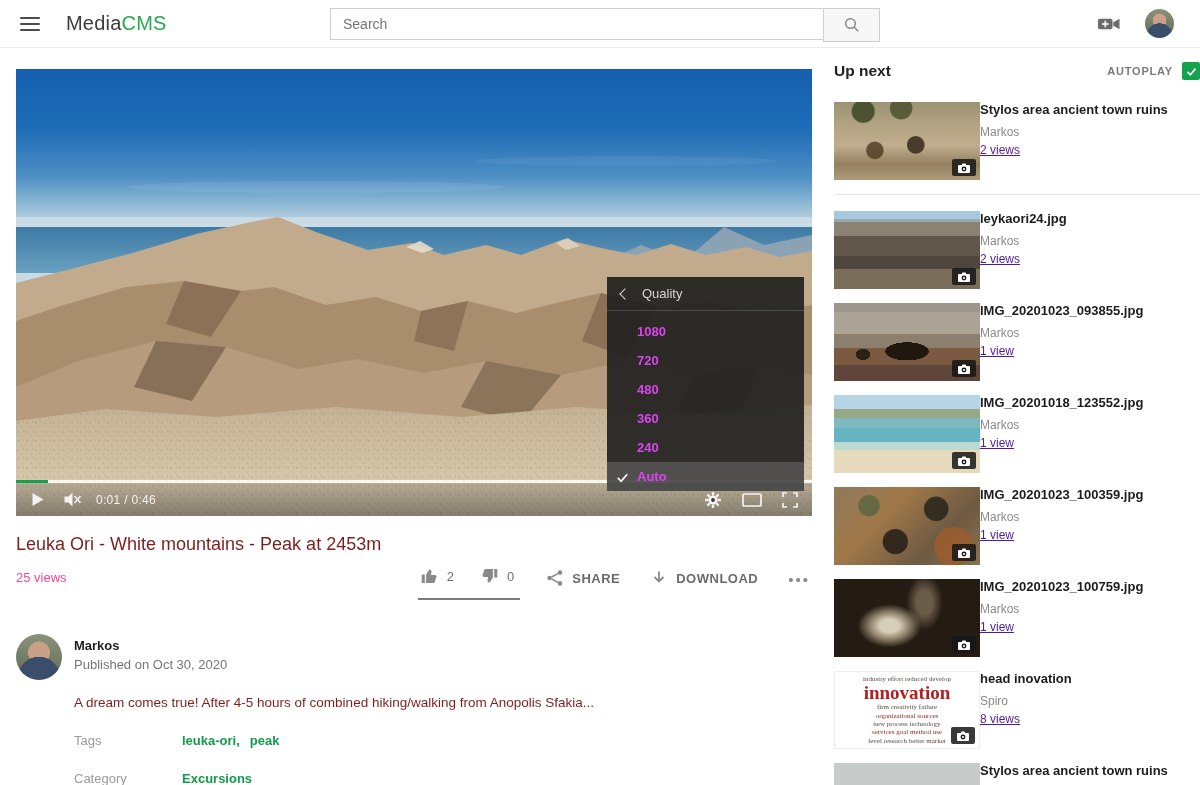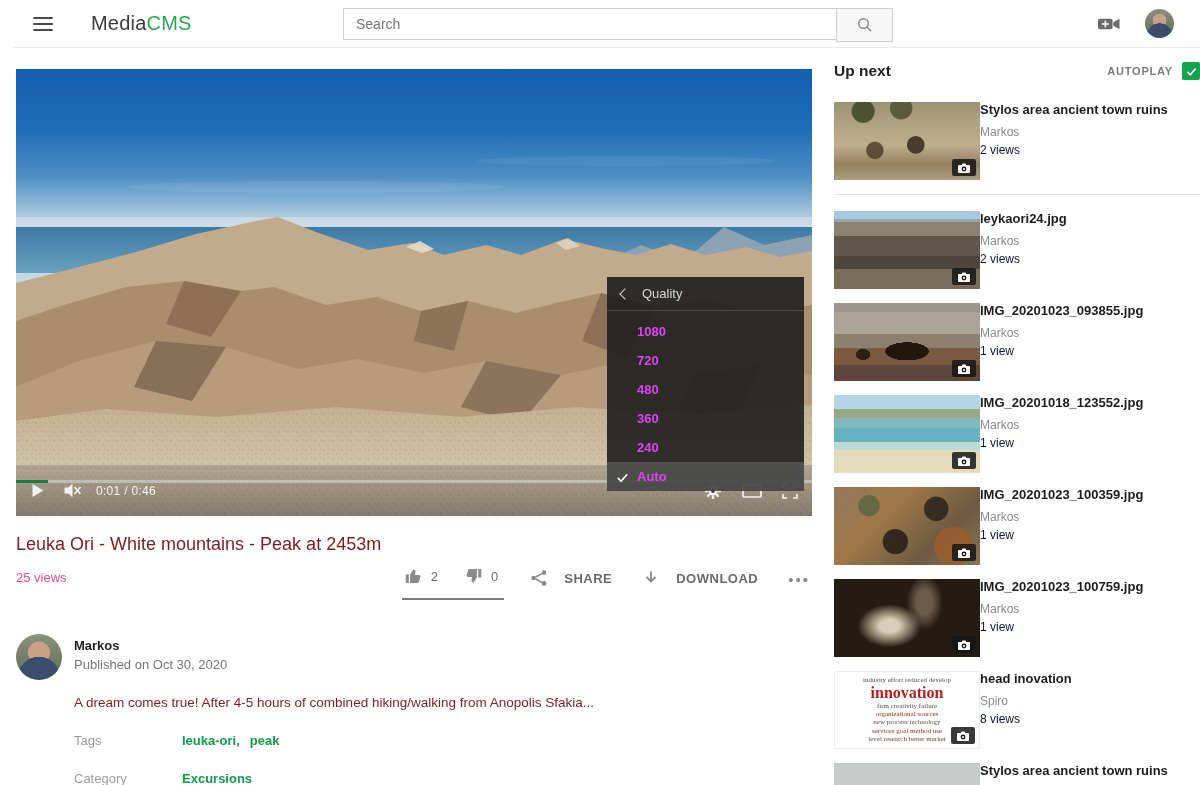--- a/index.html
+++ b/index.html
@@ -1,21 +1,21 @@
 <!DOCTYPE html>
 <html><head>
 <meta charset="utf-8">
 <style>
   html,body{margin:0;padding:0;background:#fff;}
   #app{position:relative;width:1200px;height:785px;overflow:hidden;background:#fff;
        font-family:"Liberation Sans",sans-serif;color:#2b2b2b;}
 
   
-  .topbar{position:absolute;top:0;left:13px;right:0;height:48px;background:#fff;
-          border-bottom:1px solid #ececec;display:flex;align-items:center;padding:0 16px;box-sizing:border-box;z-index:20;gap:12px;}
+  .topbar{position:absolute;top:0;left:0;right:0;height:48px;background:#fff;
+          border-bottom:1px solid #ececec;display:flex;align-items:center;padding:0 16px;box-sizing:border-box;z-index:20;}
   .hamburger{width:20px;height:14px;display:flex;flex-direction:column;justify-content:space-between;cursor:pointer;margin-left:4px;}
   .hamburger span{display:block;height:2px;background:#4a4a4a;border-radius:1px;}
   .logo{margin-left:26px;font-size:20px;letter-spacing:.2px;cursor:pointer;user-select:none;}
   .logo .lm{color:#3c3c3c;}
   .logo .lc{color:#2aa850;}
   .searchwrap{position:absolute;left:330px;top:8px;display:flex;}
   .searchwrap input{width:468px;height:30px;border:1px solid #cfcfcf;border-right:none;padding:0 12px;
         font-size:14px;color:#333;outline:none;font-family:"Liberation Sans",sans-serif;}
   .searchwrap input::placeholder{color:#757575;}
   .searchbtn{width:55px;height:32px;background:#f7f7f7;border:1px solid #cfcfcf;display:flex;align-items:center;justify-content:center;cursor:pointer;}
@@ -39,36 +39,36 @@
   .q-head{display:flex;align-items:center;gap:13px;padding:9px 14px;border-bottom:1px solid rgba(255,255,255,.16);color:#d6d6d6;cursor:pointer;}
   .chev-left{width:7px;height:7px;border-left:1.6px solid #d6d6d6;border-bottom:1.6px solid #d6d6d6;transform:rotate(45deg);margin-top:1px;}
   .q-list{padding:6px 0 0;}
   .q-opt{position:relative;padding:7px 10px 7px 30px;font-weight:bold;color:#d946ef;cursor:pointer;}
   .q-opt.selected{background:rgba(255,255,255,.16);}
   .q-opt .check{position:absolute;left:8px;top:8px;width:15px;height:15px;}
 
   
   .progress{position:absolute;left:0;right:0;bottom:33px;height:3px;background:rgba(255,255,255,.85);z-index:5;cursor:pointer;}
   .progress-fill{height:100%;background:#17a052;}
-  .player-controls{position:absolute;left:0;right:0;bottom:0;height:51px;display:flex;align-items:center;
+  .player-controls{position:absolute;left:0;right:0;bottom:0;height:33px;display:flex;align-items:center;
       background:linear-gradient(180deg,rgba(40,40,40,.18),rgba(20,20,20,.45));padding:0 14px;z-index:5;}
   .pc-btn{display:flex;align-items:center;justify-content:center;cursor:pointer;}
   .pc-time{margin-left:14px;font-size:12px;color:rgba(255,255,255,.88);letter-spacing:.3px;}
   .pc-right{margin-left:auto;display:flex;align-items:center;gap:20px;}
 
   
   .video-title{margin-top:18px;font-size:18px;color:#7f1d1d;}
   .meta-row{margin-top:12px;display:flex;align-items:flex-start;}
   .views{font-size:13px;color:#ec4899;padding-top:3px;}
   .actions{margin-left:auto;display:flex;align-items:flex-start;}
   .rating-group{display:flex;align-items:center;gap:10px;padding:0 6px 13px 2px;border-bottom:2px solid #7a7a7a;margin-right:26px;}
   .rate-btn{display:flex;align-items:center;gap:8px;cursor:pointer;}
   .rate-count{font-size:13px;color:#6e6e6e;}
   .dislike{margin-left:16px;}
-  .action{display:flex;align-items:center;gap:16px;color:#6b6b6b;font-size:13px;font-weight:bold;
+  .action{display:flex;align-items:center;gap:8px;color:#6b6b6b;font-size:13px;font-weight:bold;
           letter-spacing:.5px;cursor:pointer;margin-right:30px;padding-top:2px;}
   .more-btn{color:#8a8a8a;font-size:15px;letter-spacing:2px;cursor:pointer;padding-top:4px;margin-right:2px;}
 
   
   .author-row{margin-top:34px;display:flex;align-items:flex-start;gap:12px;}
   .author-name{font-size:13px;font-weight:bold;color:#1d1d1d;margin-top:4px;cursor:pointer;}
   .published{font-size:13px;color:#767676;margin-top:4px;}
   .description{margin-left:58px;margin-top:15px;font-size:13.5px;color:#7f1d1d;}
   .kv-row{margin-left:58px;margin-top:23px;display:flex;font-size:13px;}
   .kv-label{width:108px;color:#9a9a9a;}
@@ -82,21 +82,21 @@
   .autoplay{margin-left:auto;display:flex;align-items:center;gap:9px;cursor:pointer;}
   .autoplay-label{font-size:11px;font-weight:bold;color:#7a7a7a;letter-spacing:.8px;}
   .checkbox{width:18px;height:18px;background:#13a24f;border-radius:2px;display:flex;align-items:center;justify-content:center;}
   .upnext-list{margin-top:22px;}
   .upnext-item{display:flex;margin-bottom:14px;cursor:pointer;}
   .sb-divider{border-top:1px solid #e3e3e3;margin:1px 0 16px;}
   .thumb{position:relative;width:146px;height:78px;flex:0 0 146px;background:#ccc;overflow:hidden;}
   .upnext-info{margin-left:0;min-width:0;}
   .upnext-title{font-size:13px;font-weight:bold;color:#1c1c1c;line-height:1.25;}
   .upnext-author{font-size:12px;color:#8a8a8a;margin-top:7px;}
-  .upnext-views{font-size:12px;color:#0f172a;margin-top:4px;}
+  .upnext-views{font-size:12px;color:#4c1d95;margin-top:4px;text-decoration:underline;}
   .cam-badge{position:absolute;right:4px;bottom:4px;width:24px;height:17px;background:rgba(22,22,22,.85);
       border-radius:2px;display:flex;align-items:center;justify-content:center;}
 
   
   .thumb-ruins{background:
     radial-gradient(circle at 20% 12%, rgba(60,70,35,.85) 0 8%, rgba(0,0,0,0) 9%),
     radial-gradient(circle at 46% 8%, rgba(72,76,42,.8) 0 10%, rgba(0,0,0,0) 11%),
     radial-gradient(circle at 56% 55%, rgba(61,48,33,.9) 0 9%, rgba(0,0,0,0) 10%),
     radial-gradient(circle at 28% 62%, rgba(80,62,40,.85) 0 7%, rgba(0,0,0,0) 8%),
     linear-gradient(180deg,#9a9372 0%,#b2a383 30%,#c0ae8e 55%,#94805f 80%,#ad9c7c 100%);}
@@ -113,21 +113,21 @@
     radial-gradient(circle at 82% 76%, rgba(152,92,46,.9) 0 14%, rgba(0,0,0,0) 15%),
     linear-gradient(135deg,#8f7a5c 0%,#a07848 35%,#6e5a42 70%,#8a7350 100%);}
   .thumb-dark-cave{background:
     radial-gradient(ellipse 44px 30px at 38% 60%, #d8cdb8 0 22%, #8d7f6a 45%, rgba(29,20,13,0) 72%),
     radial-gradient(ellipse 26px 40px at 62% 30%, #6b5c49 0 30%, rgba(29,20,13,0) 70%),
     linear-gradient(180deg,#241b12 0 100%);}
   .thumb-misty{background:linear-gradient(180deg,#c7cbca 0 35%,#aab3b2 55%,#8f9a99 75%,#7e8a89 100%);}
   .thumb-wordcloud{background:#fff;border:1px solid #eee;box-sizing:border-box;}
   .wc{position:absolute;inset:0;display:flex;flex-direction:column;align-items:center;justify-content:center;
       gap:0;padding:2px;text-align:center;font-family:"Liberation Serif",serif;overflow:hidden;}
-  .wc-main{color:#b51f1f;font-size:16px;font-weight:bold;line-height:1.05;}
+  .wc-main{color:#b51f1f;font-size:19px;font-weight:bold;line-height:1.05;}
   .wc-line{font-size:7px;line-height:1.2;white-space:nowrap;font-weight:normal;color:#5a4a42;}
   .wc-line.red{color:#8d2a20;}
 </style>
 </head>
 <body>
 
 <div id="app">
 
   <div class="topbar">
     <div class="hamburger">

